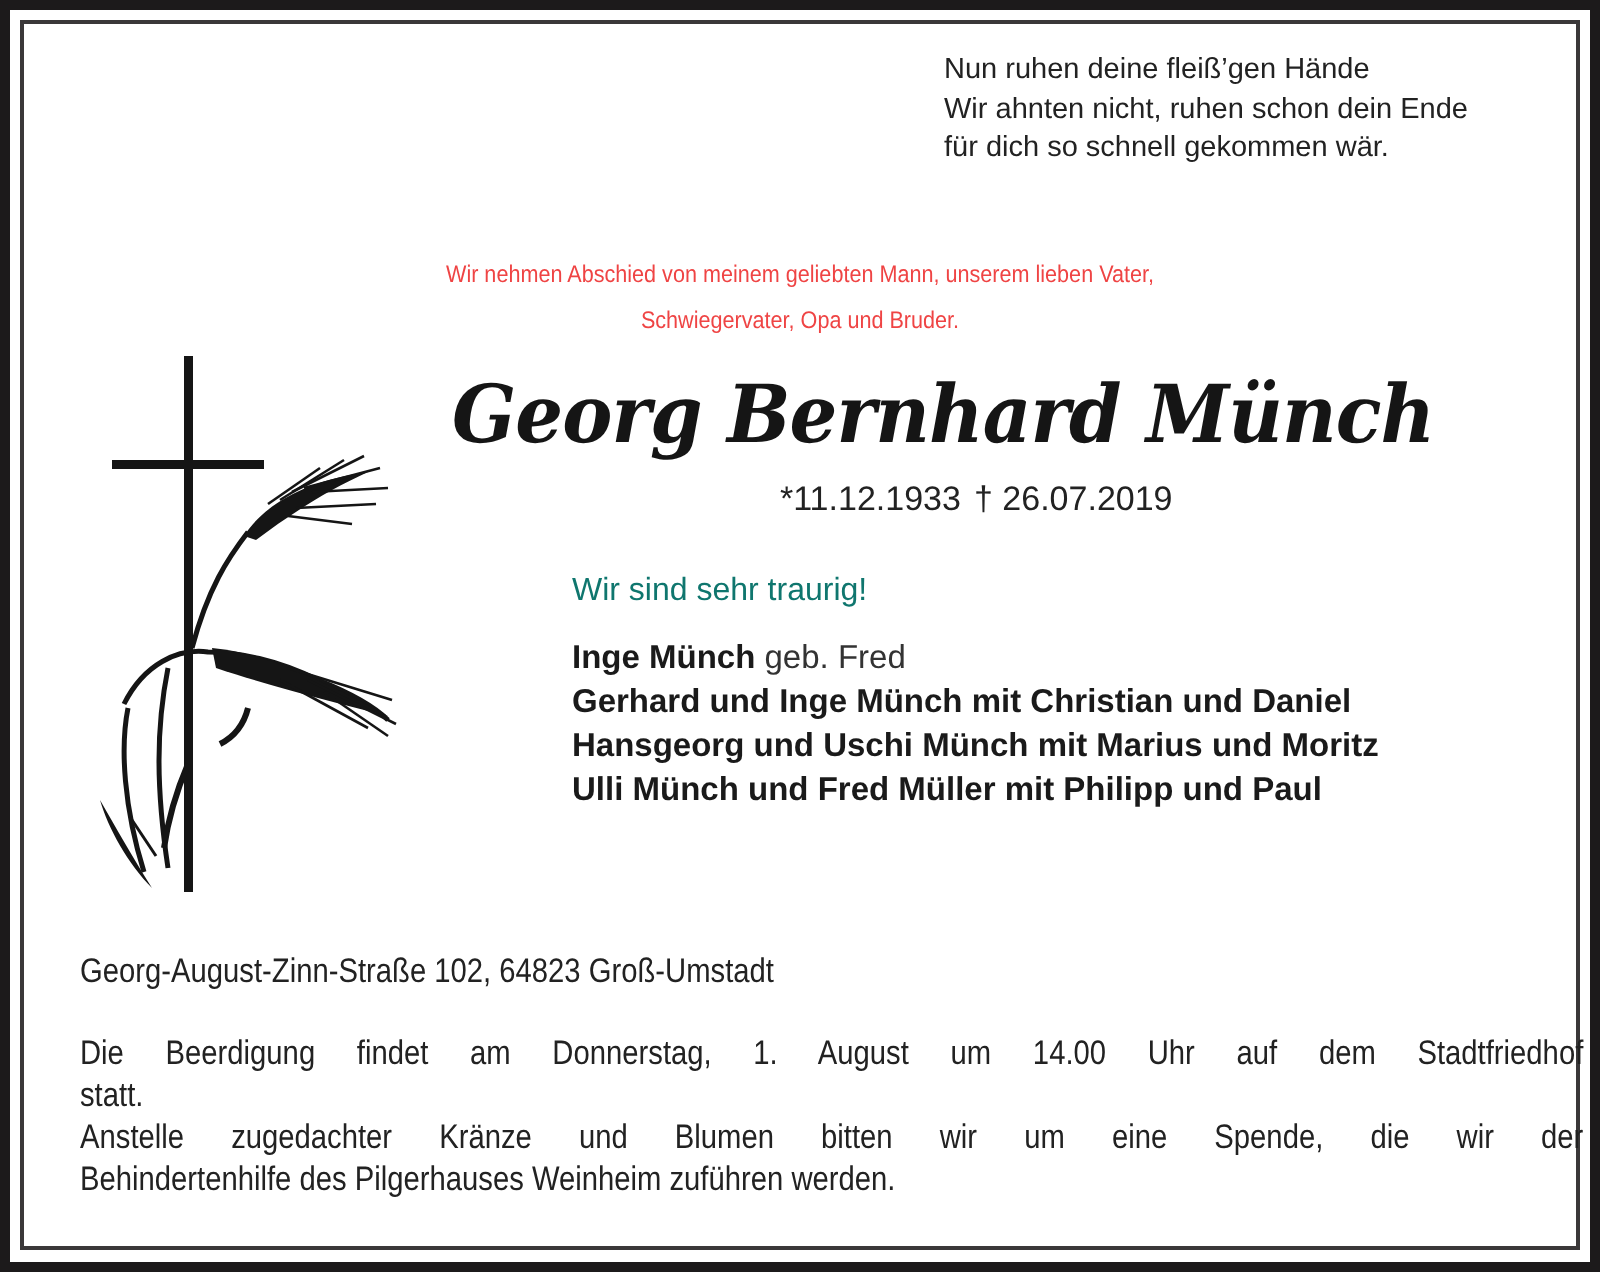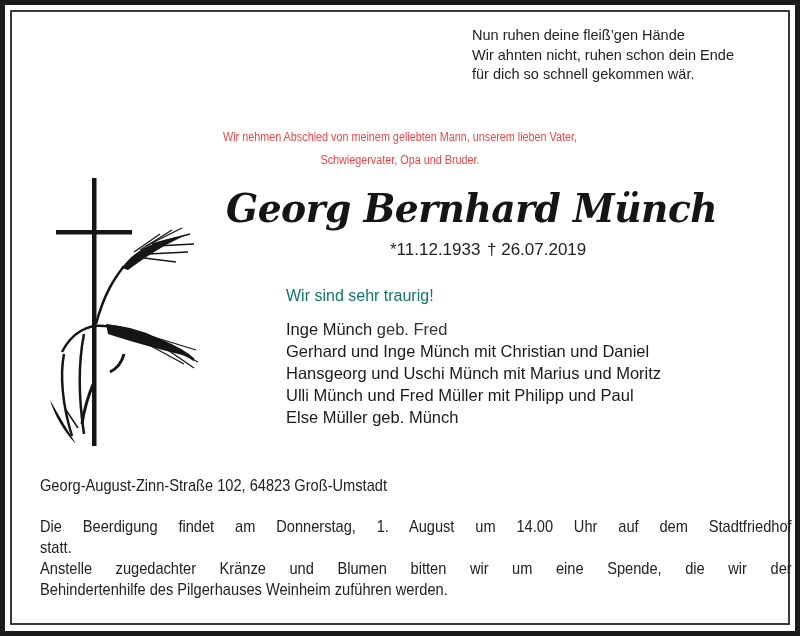--- a/index.html
+++ b/index.html
@@ -34,21 +34,21 @@
   }
   .birth { left: 342px; margin-left: 48px; }
   .death { left: 487px; }
   .sad {
     position: absolute; left: 286px; top: 286px; font-size: 16px; line-height: 20px; color: #0f766e; white-space: nowrap;
   }
   .family {
     position: absolute; left: 286px; top: 318px; font-size: 16.5px; line-height: 22px; color: #1a1a1a; white-space: nowrap;
   }
   .family .row { display: block; }
-  .family b { font-weight: normal; }
+  .family b { font-weight: bold; }
   .family .thin { font-weight: normal; color: #333; }
   .address {
     position: absolute; left: 40px; top: 476px; font-size: 17px; line-height: 20px; color: #222; white-space: nowrap;
     transform: scaleX(0.86); transform-origin: left top;
   }
   .notice {
     position: absolute; left: 40px; top: 516px; width: 874px; font-size: 17px; line-height: 21px; color: #222;
     transform: scaleX(0.86); transform-origin: left top;
   }
   .notice .p { display: block; }
@@ -111,21 +111,20 @@
 <div class="dates birth sans">*11.12.1933</div>
 <div class="dates death sans">† 26.07.2019</div>
 
 <div class="sad sans">Wir sind sehr traurig!</div>
 
 <div class="family sans">
   <span class="row"><b>Inge Münch</b><span class="thin"> geb. Fred</span></span>
   <b class="row">Gerhard und Inge Münch mit Christian und Daniel</b>
   <b class="row">Hansgeorg und Uschi Münch mit Marius und Moritz</b>
   <b class="row">Ulli Münch und Fred Müller mit Philipp und Paul</b>
-  <b class="row">Else Müller geb. Münch</b>
 </div>
 
 <div class="address sans">Georg-August-Zinn-Straße 102, 64823 Groß-Umstadt</div>
 
 <div class="notice sans">
   <span class="p justify">Die Beerdigung findet am Donnerstag, 1. August um 14.00 Uhr auf dem Stadtfriedhof</span>
   <span class="p">statt.</span>
   <span class="p justify">Anstelle zugedachter Kränze und Blumen bitten wir um eine Spende, die wir der</span>
   <span class="p">Behindertenhilfe des Pilgerhauses Weinheim zuführen werden.</span>
 </div>

